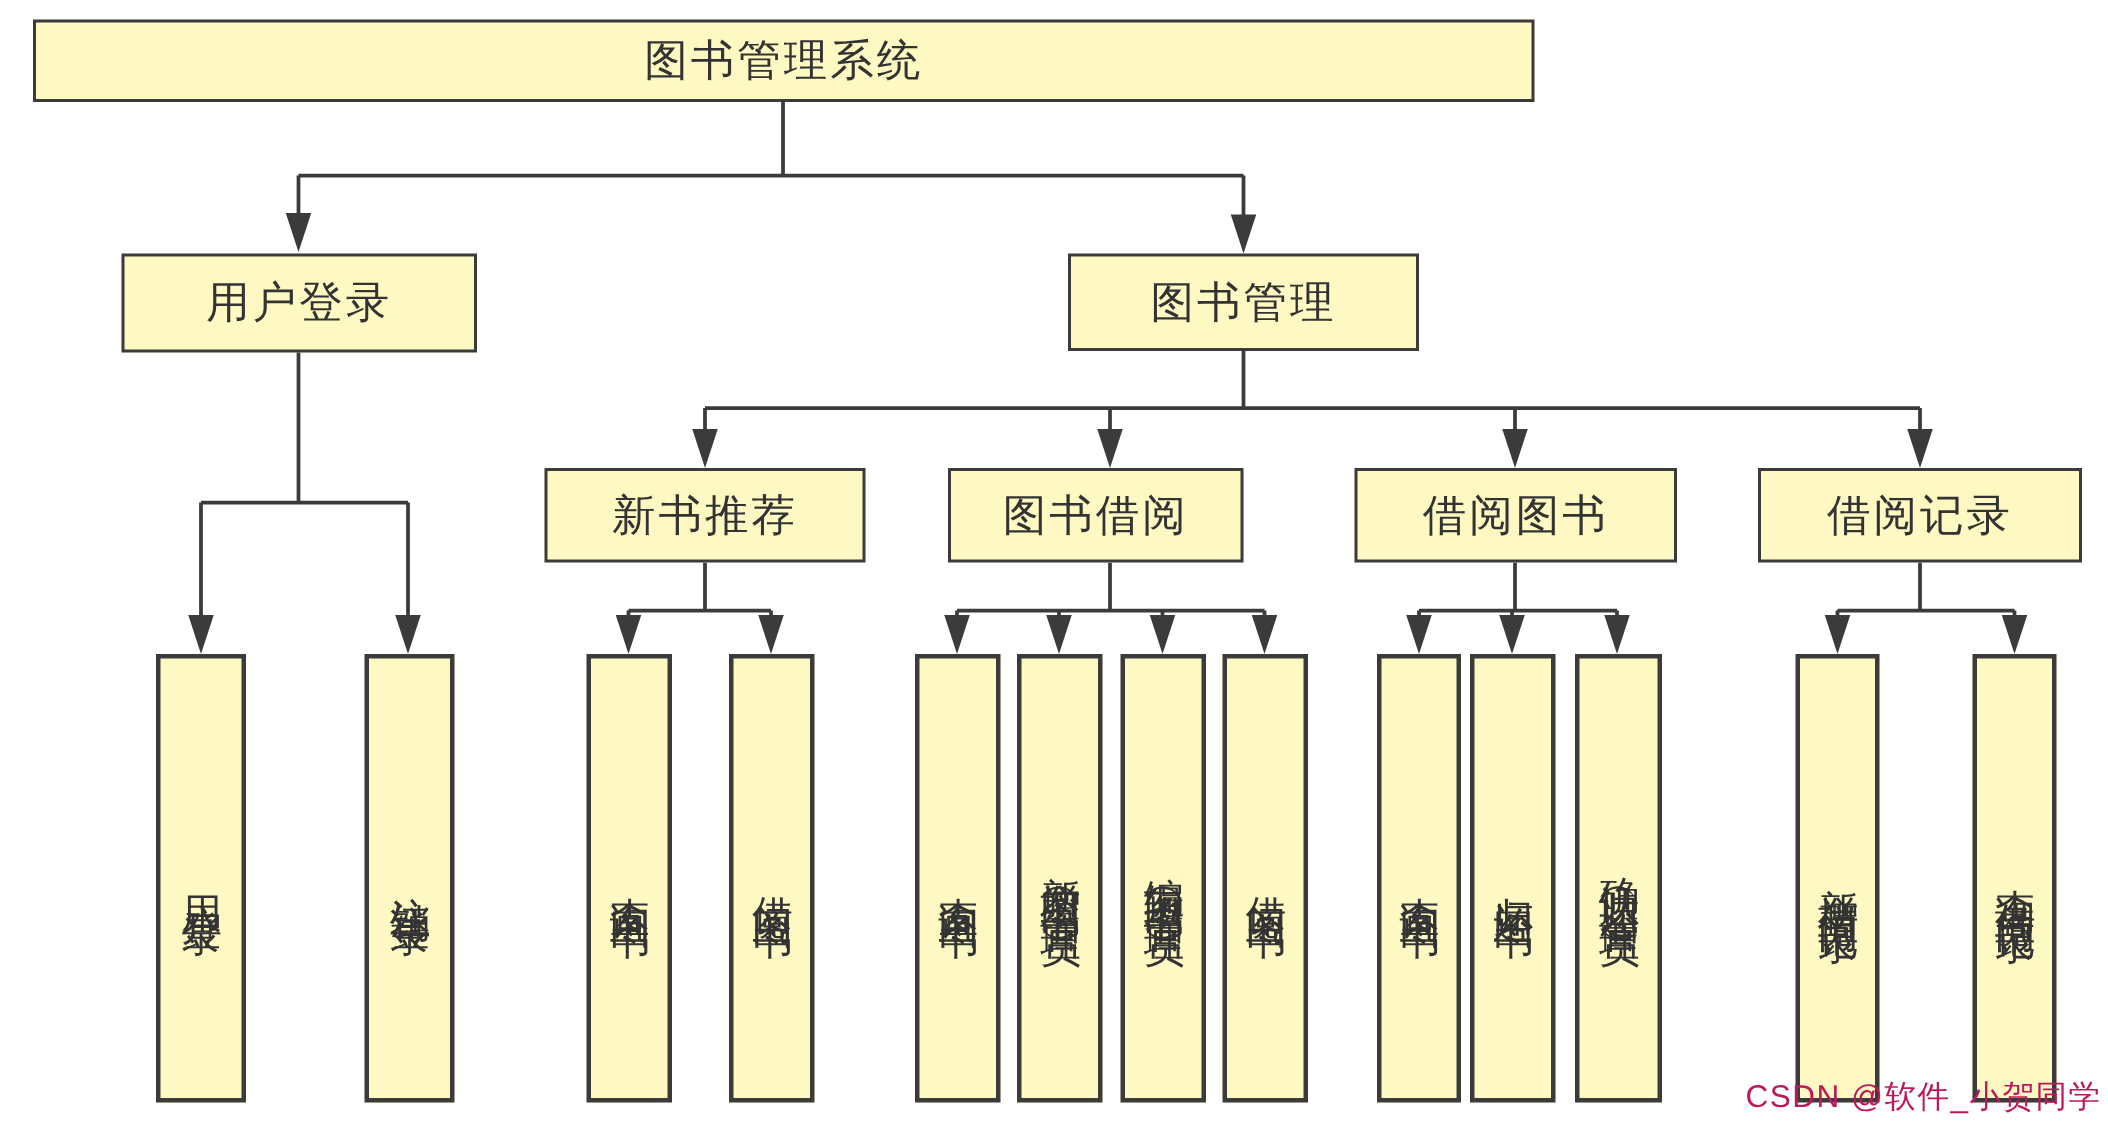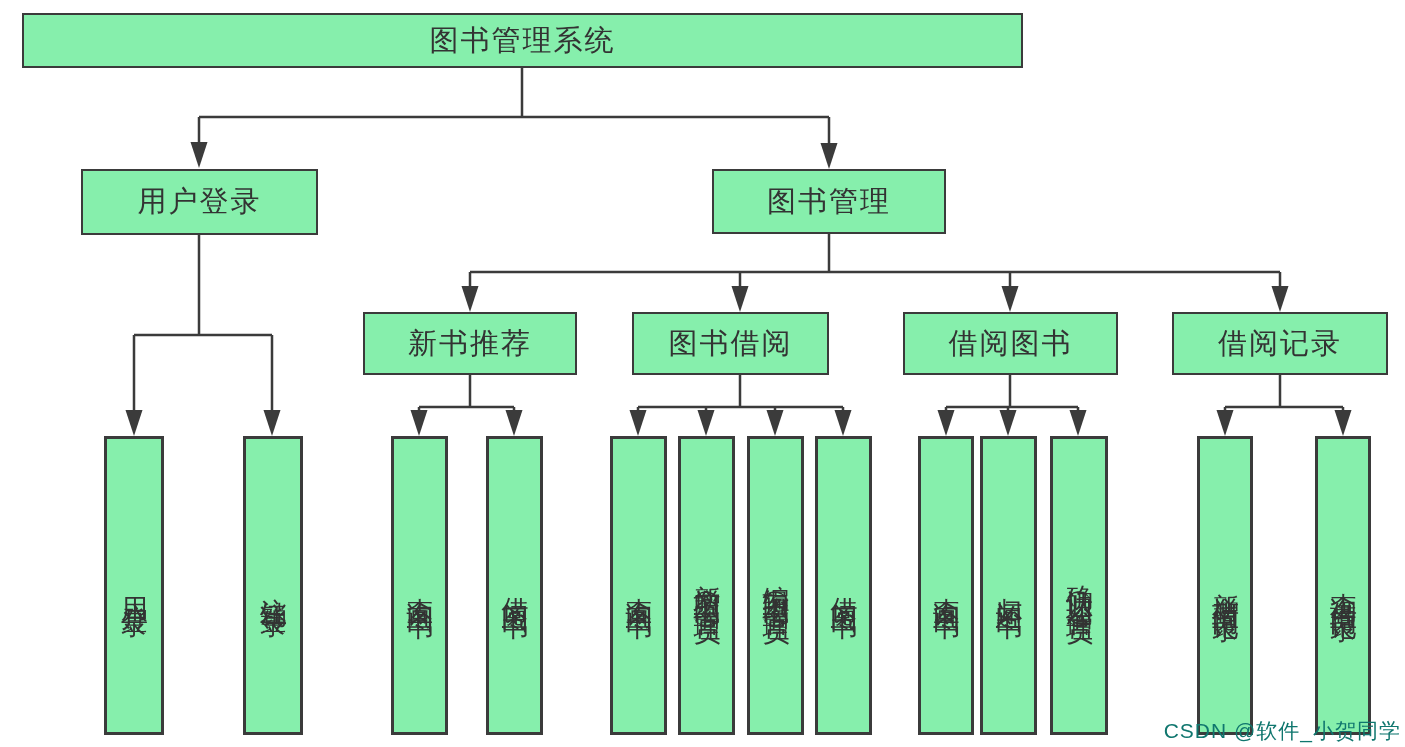--- a/index.html
+++ b/index.html
@@ -13,21 +13,21 @@
     color: #333333;
   }
   .connector-layer {
     position: absolute;
     left: 0; top: 0;
     width: 1405px; height: 747px;
     pointer-events: none;
   }
   .box {
     position: absolute;
-    background: #86efac;
+    background: #fef9c3;
     box-sizing: border-box;
     display: flex;
     align-items: center;
     justify-content: center;
   }
   .hbox {
     border: 2.5px solid #3b3b3b;
     font-size: 29px;
     letter-spacing: 2px;
     white-space: nowrap;
@@ -41,21 +41,21 @@
     font-size: 27px;
     letter-spacing: 5px;
     line-height: 1;
     white-space: nowrap;
   }
   .watermark {
     position: absolute;
     right: 4px;
     bottom: 2px;
     font-size: 21px;
-    color: #0f766e;
+    color: #be185d;
     letter-spacing: 1px;
     white-space: nowrap;
     z-index: 5;
   }
 </style>
 </head>
 <body>
 
 <div class="canvas">
 

